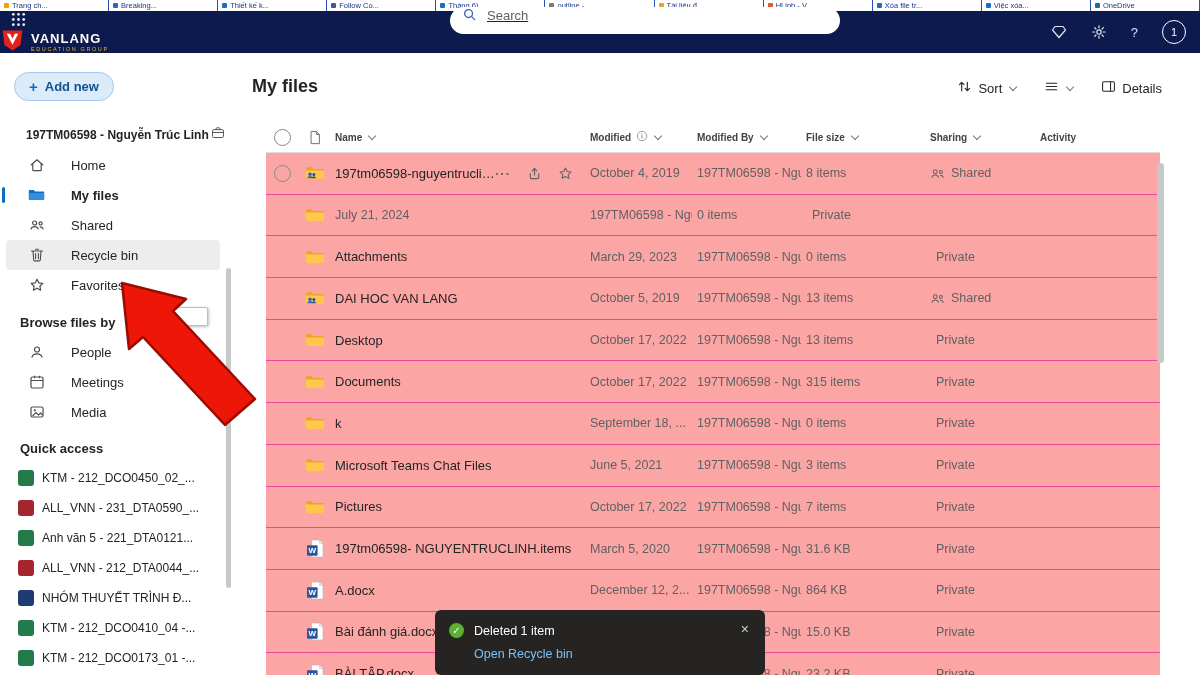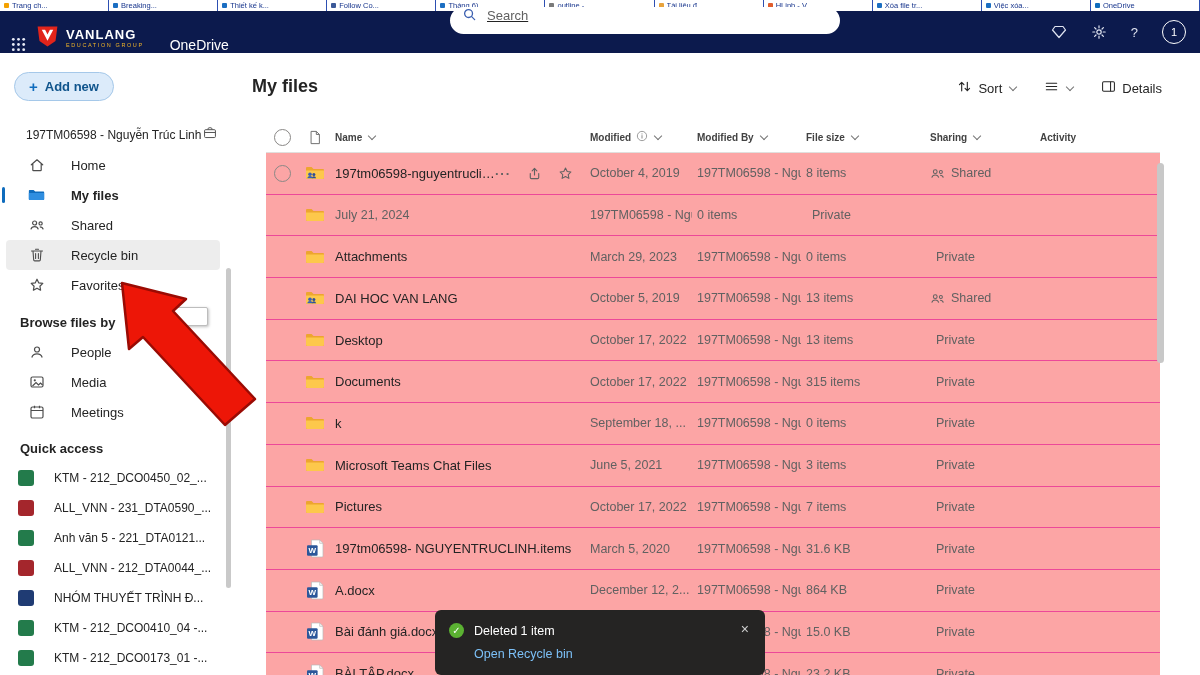--- a/index.html
+++ b/index.html
@@ -6,51 +6,51 @@
   body{
     width:1200px;height:675px;overflow:hidden;position:relative;
     font-family:"Liberation Sans","DejaVu Sans",sans-serif;background:#fff;color:#242424;
   }
   
   .tabstrip{position:absolute;top:0;left:0;right:0;height:11px;background:#fff;display:flex;}
   .btab{flex:1;display:flex;align-items:center;overflow:hidden;padding:0 4px;border-right:1px solid #2d4fb2;}
   .t-fav{width:5px;height:5px;border-radius:1px;flex:none;margin-right:3px;background:#1b6ec2;}
   .t-label{font-size:7.5px;color:#16348c;white-space:nowrap;overflow:hidden;}
   
-  .header{position:absolute;top:11px;left:0;right:0;height:42px;background:var(--header-bg,#0c1a4d);display:flex;align-items:flex-end;}
+  .header{position:absolute;top:11px;left:0;right:0;height:42px;background:var(--header-bg,#0c1a4d);display:flex;align-items:flex-start;flex-direction:column;}
   .waffle{margin:0 8px 0 10px;display:flex;align-items:center;cursor:pointer;}
   .logo{display:flex;align-items:center;gap:6px;}
   .brandtext{display:flex;flex-direction:column;line-height:1;}
   .brand1{color:#fff;font-size:13px;font-weight:bold;letter-spacing:1px;}
   .brand2{color:#f0b428;font-size:5.5px;letter-spacing:1.6px;margin-top:2px;}
   .appname{margin-left:26px;color:#fff;font-size:14px;}
   .searchbar{position:absolute;left:450px;top:7px;width:390px;height:27px;background:#fff;border-radius:14px;display:flex;align-items:flex-start;padding:0 12px;gap:8px;box-sizing:border-box;text-decoration:underline;}
   .searchbar input{border:none;outline:none;background:transparent;font-size:13px;flex:1;color:#242424;}
   .searchbar input::placeholder{color:#616161;}
   .hdr-right{position:absolute;right:14px;top:11px;height:42px;display:flex;align-items:center;gap:24px;}
   .hicon{display:flex;align-items:center;justify-content:center;cursor:pointer;color:#dfe3f0;font-size:13px;}
   .avatar{width:24px;height:24px;border:1.5px solid #fff;border-radius:50%;color:#fff;font-size:11px;display:flex;align-items:center;justify-content:center;box-sizing:border-box;}
   
   .sidebar{position:absolute;top:53px;left:0;width:232px;bottom:0;background:#fff;}
   .addnew{position:absolute;left:14px;top:19px;height:29px;padding:0 14px;border-radius:15px;background:#dcebfa;border:1px solid #a5c8e9;color:#0f548c;font-size:13px;font-weight:bold;display:flex;align-items:center;gap:7px;cursor:pointer;box-sizing:border-box;}
   .plus{color:var(--accent,#0f6cbd);font-size:15px;font-weight:bold;line-height:1;}
-  .account{position:absolute;top:73px;left:26px;right:6px;font-size:12px;font-weight:normal;color:#242424;display:flex;align-items:center;gap:2px;white-space:nowrap;overflow:hidden;}
+  .account{position:absolute;top:73px;left:26px;right:6px;font-size:12px;font-weight:bold;color:#242424;display:flex;align-items:center;gap:2px;white-space:nowrap;overflow:hidden;}
   .side-nav{position:absolute;left:6px;right:6px;}
   #nav-list{top:97px;}
   #browse-list{top:284px;}
   .nav-item{height:30px;display:flex;align-items:center;gap:26px;padding-left:22px;font-size:13px;color:#242424;position:relative;border-radius:4px;cursor:pointer;}
   .nav-item.selected .nav-label{font-weight:bold;}
   .nav-item.selected::before{content:"";position:absolute;left:-4px;top:7px;width:3px;height:16px;background:var(--accent,#0f6cbd);border-radius:2px;}
   .nav-item.highlighted{background:#ededed;margin-right:6px;}
   .nav-ic{display:flex;align-items:center;width:17px;justify-content:center;}
   .sec-h{position:absolute;left:20px;font-size:13px;font-weight:bold;color:#242424;}
   #h-browse{top:262px;}
   #h-qa{top:388px;}
   #qa-list{position:absolute;top:410px;left:0;right:4px;}
-  .qa-item{height:30px;display:flex;align-items:center;gap:20px;padding-left:18px;font-size:12px;color:#242424;white-space:nowrap;overflow:hidden;cursor:pointer;}
+  .qa-item{height:30px;display:flex;align-items:center;gap:8px;padding-left:18px;font-size:12px;color:#242424;white-space:nowrap;overflow:hidden;cursor:pointer;}
   .qa-avatar{width:16px;height:16px;border-radius:3px;flex:none;background:#237b4b;}
   .side-scroll{position:absolute;right:1px;top:215px;width:5px;height:320px;background:#c9c9c9;border-radius:3px;}
   
   .main{position:absolute;left:232px;top:53px;right:0;bottom:0;background:#fff;}
   .main-title{position:absolute;left:20px;top:23px;font-size:18px;font-weight:bold;color:#242424;}
   .toolbar{position:absolute;right:38px;top:26px;display:flex;gap:28px;align-items:center;font-size:13px;color:#242424;}
   .tbtn{display:flex;align-items:center;gap:6px;cursor:pointer;}
   .chev{display:inline-block;width:5px;height:5px;border-right:1.4px solid #757575;border-bottom:1.4px solid #757575;transform:rotate(45deg);margin-left:2px;margin-bottom:2px;}
   .table{position:absolute;left:34px;top:69px;right:40px;}
   .thead,.trow{display:grid;grid-template-columns:34px 30px 255px 107px 109px 124px 110px 1fr;align-items:center;}
@@ -269,36 +269,36 @@
             <circle cx="8" cy="5.5" r="2.5" fill="none" stroke="#4d4d4d" stroke-width="1.2"></circle>
             <path d="M2.8 13.5c.7-2.4 2.8-3.7 5.2-3.7s4.5 1.3 5.2 3.7" fill="none" stroke="#4d4d4d" stroke-width="1.2"></path>
           </svg>
         </span>
     <span class="nav-label">People</span>
   </div>
 
   <div class="nav-item">
     <span class="nav-ic">
           <svg width="16" height="16" viewBox="0 0 16 16">
+            <rect x="2" y="3" width="12" height="11" rx="1.5" fill="none" stroke="#4d4d4d" stroke-width="1.2"></rect>
+            <path d="M2 6.5h12M5.5 1.8v2.4M10.5 1.8v2.4" stroke="#4d4d4d" stroke-width="1.2"></path>
+          </svg>
+        </span>
+    <span class="nav-label">Meetings</span>
+  </div>
+
+  <div class="nav-item">
+    <span class="nav-ic">
+          <svg width="16" height="16" viewBox="0 0 16 16">
             <rect x="2" y="3" width="12" height="10" rx="1.5" fill="none" stroke="#4d4d4d" stroke-width="1.2"></rect>
             <circle cx="5.8" cy="6.3" r="1.1" fill="#4d4d4d"></circle>
             <path d="M3.5 12 7 8.5l2.5 2.5 2-2 2 2" fill="none" stroke="#4d4d4d" stroke-width="1.2"></path>
           </svg>
         </span>
     <span class="nav-label">Media</span>
-  </div>
-
-  <div class="nav-item">
-    <span class="nav-ic">
-          <svg width="16" height="16" viewBox="0 0 16 16">
-            <rect x="2" y="3" width="12" height="11" rx="1.5" fill="none" stroke="#4d4d4d" stroke-width="1.2"></rect>
-            <path d="M2 6.5h12M5.5 1.8v2.4M10.5 1.8v2.4" stroke="#4d4d4d" stroke-width="1.2"></path>
-          </svg>
-        </span>
-    <span class="nav-label">Meetings</span>
   </div>
 </div>
   <div class="sec-h" id="h-qa">Quick access</div>
   <div id="qa-list">
   <div class="qa-item">
     <span class="qa-avatar" style="background: rgb(35, 123, 75);"></span>
     <span class="qa-label">KTM - 212_DCO0450_02_...</span>
   </div>
 
   <div class="qa-item">

